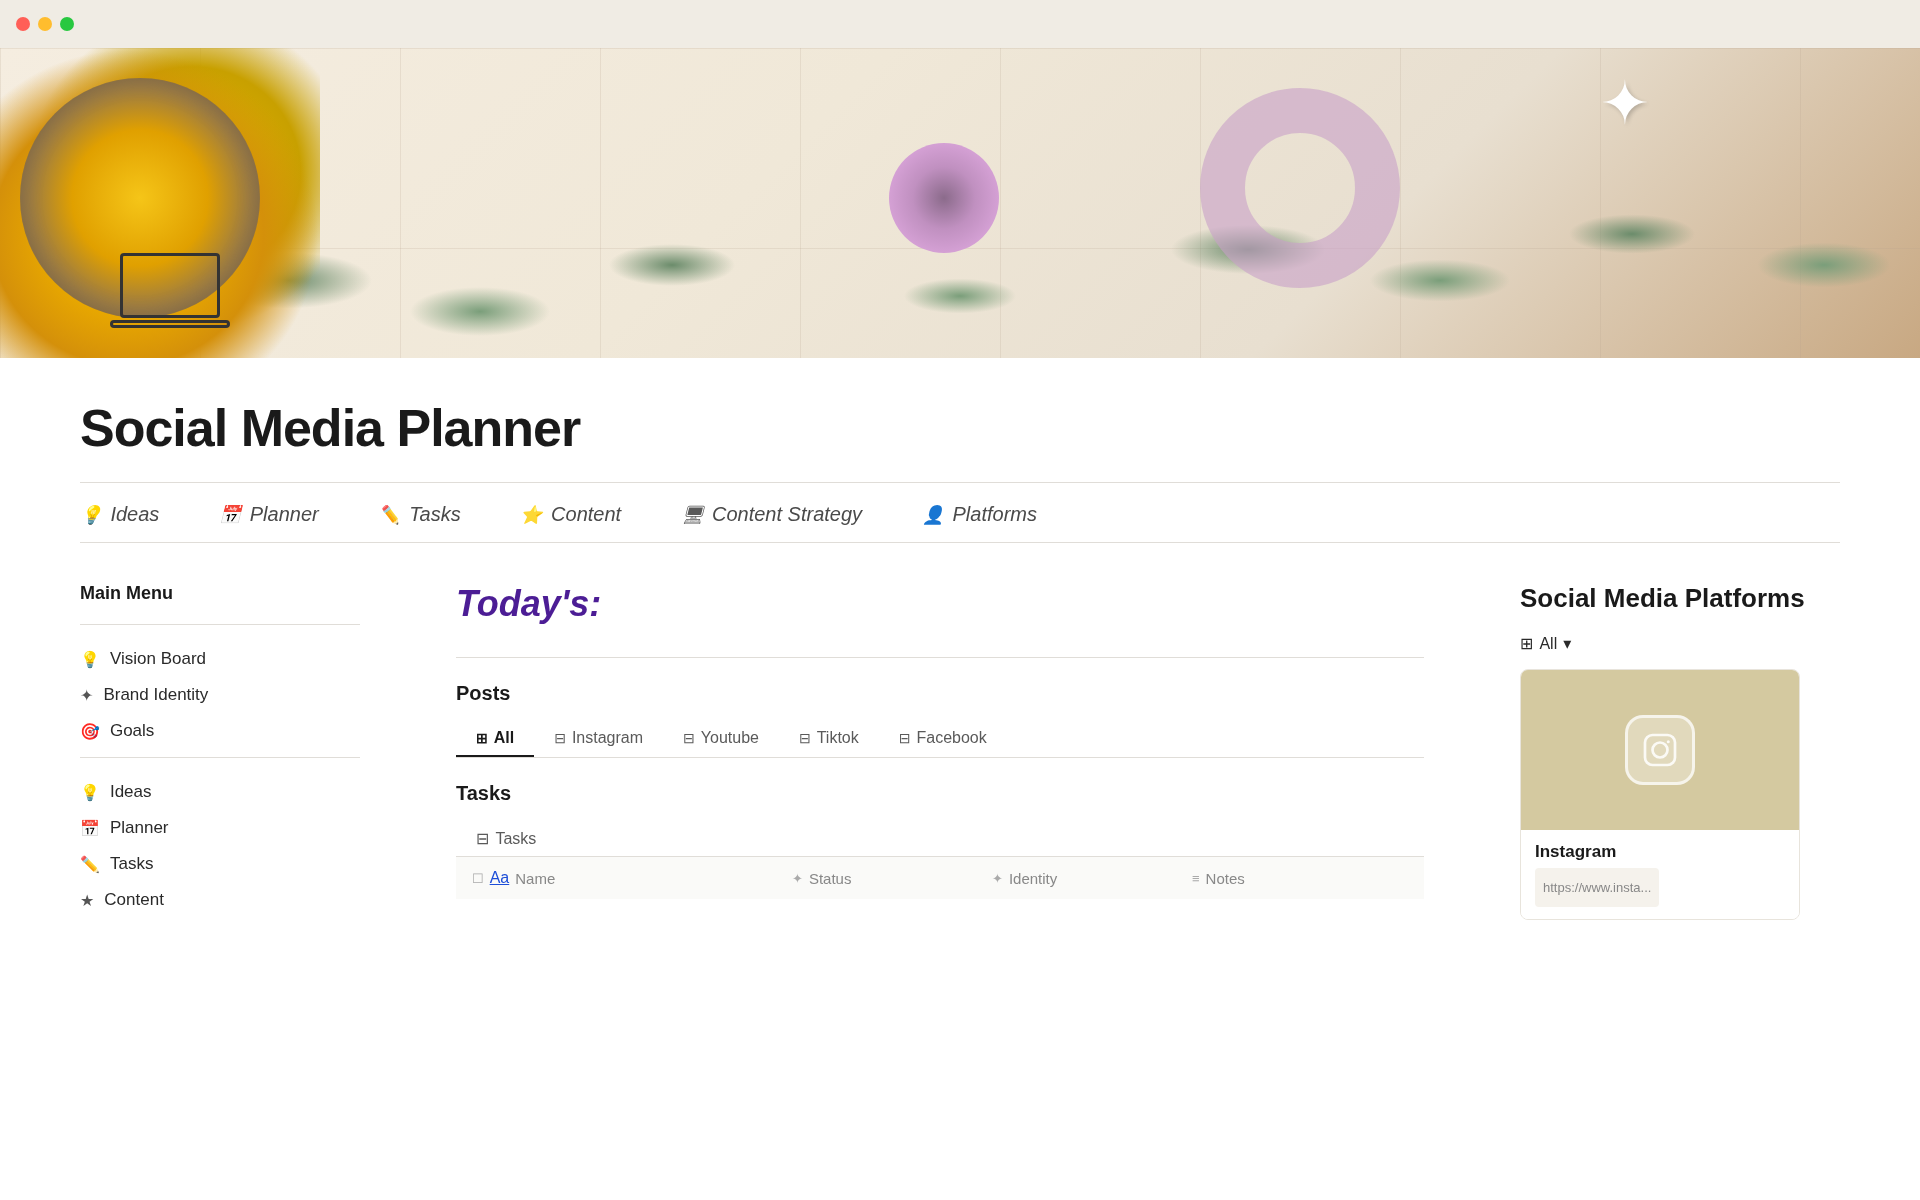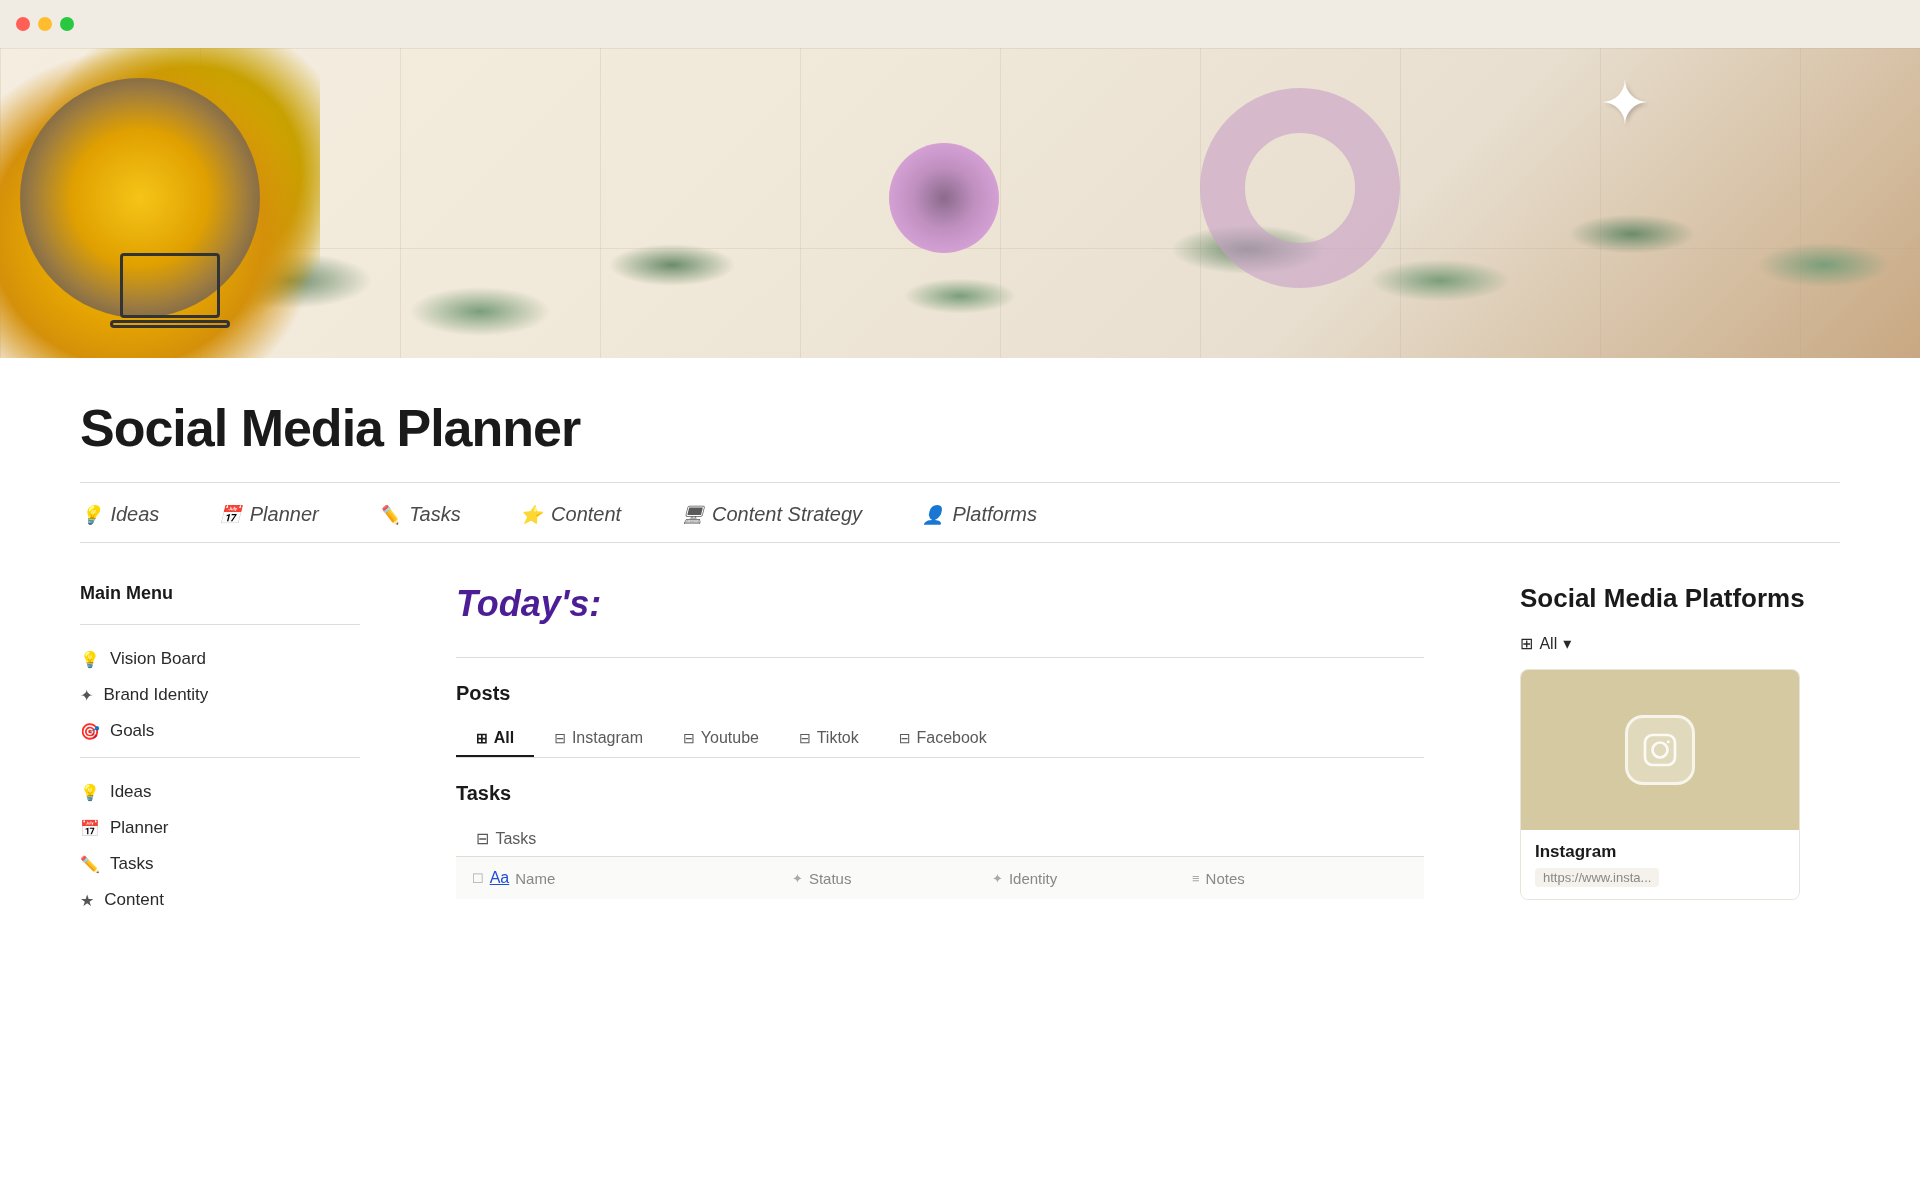--- a/index.html
+++ b/index.html
@@ -344,21 +344,21 @@
     .platform-card-name {
       font-size: 17px;
       font-weight: 600;
       color: #1a1a1a;
       margin-bottom: 6px;
     }
     .platform-card-url {
       font-size: 13px;
       color: #888;
       background: #f5f2ec;
-      padding: 2px 8px;
+      padding: 12px 8px;
       border-radius: 4px;
       display: inline-block;
     }
   </style>
 </head>
 <body>
 
 <div class="title-bar">
   <span class="window-btn btn-red"></span>
   <span class="window-btn btn-yellow"></span>

